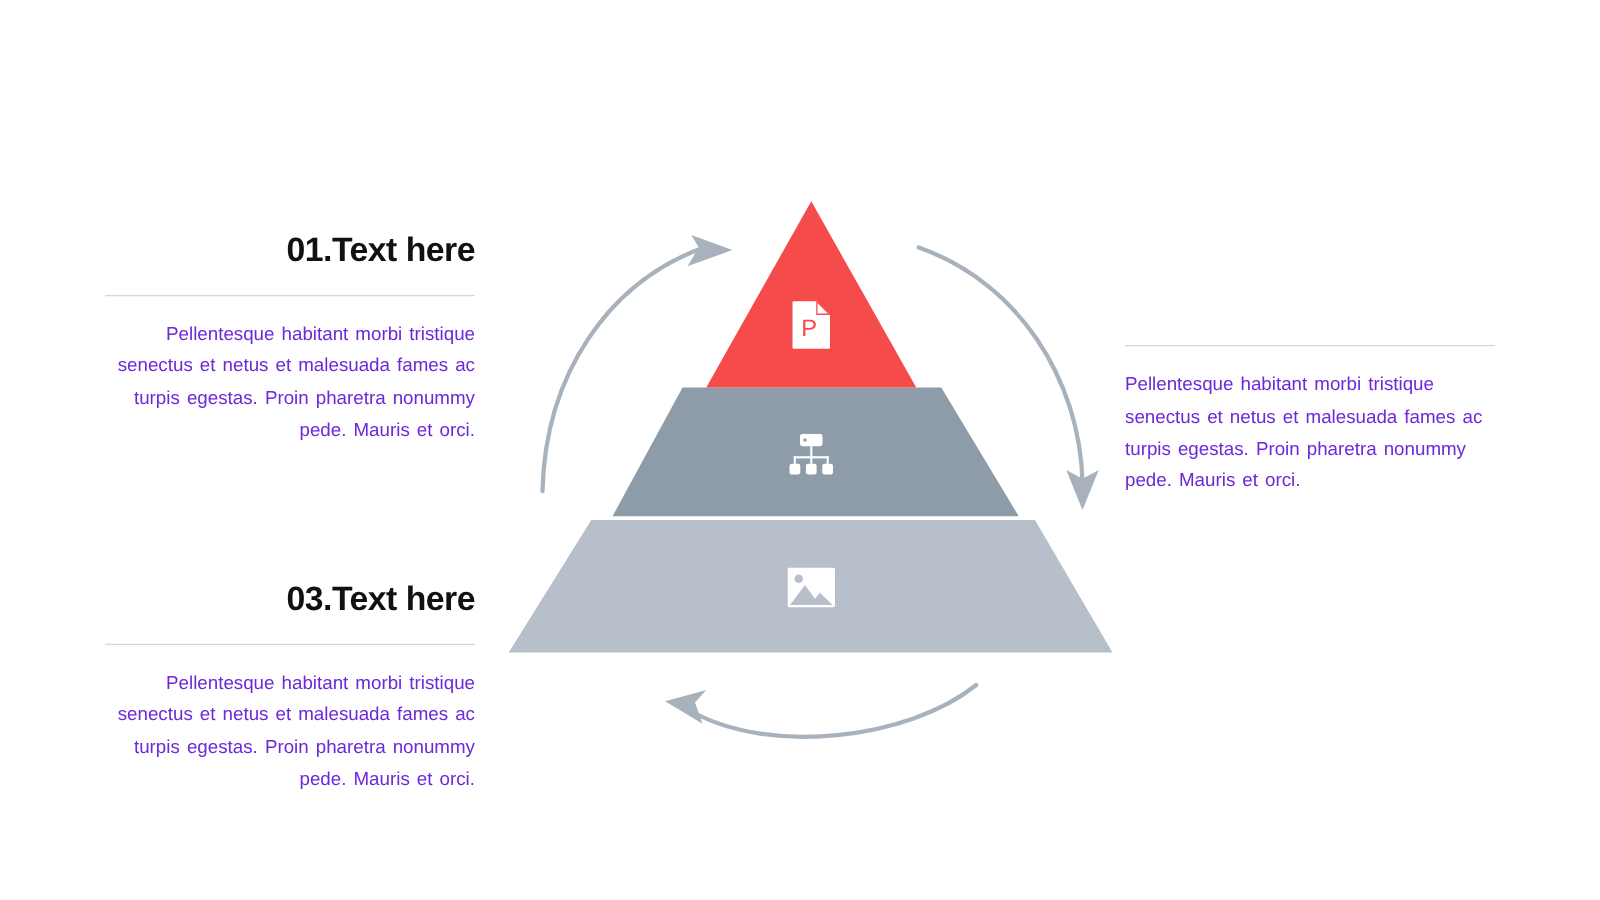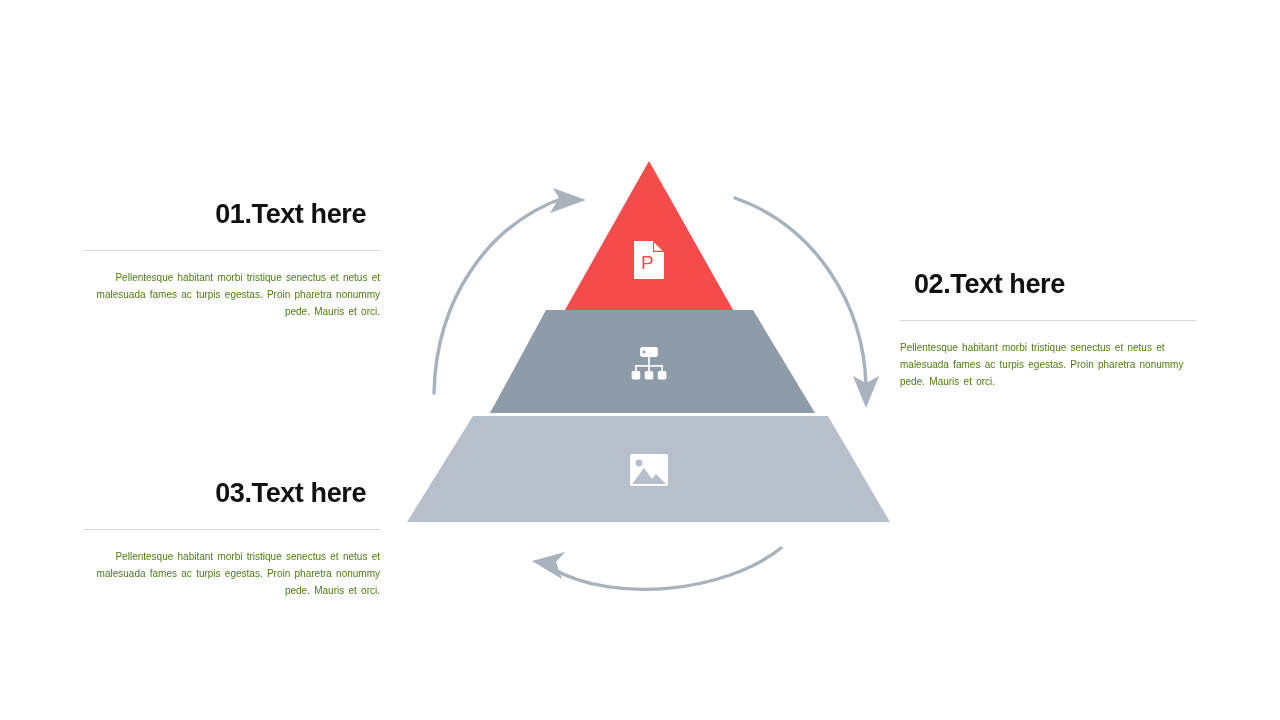--- a/index.html
+++ b/index.html
@@ -26,34 +26,34 @@
   .text-block {
     position: absolute;
     width: 296px;
   }
   .text-block .title {
     font-size: 27px;
     font-weight: bold;
     color: #111111;
     letter-spacing: -0.4px;
     line-height: 1.1;
-    margin: 14px;
+    margin: 0;
     white-space: nowrap;
   }
   .text-block .rule {
     height: 1px;
     background: #d3d6da;
     margin-top: 20px;
     width: 100%;
   }
   .text-block .body {
     margin-top: 18px;
-    font-size: 10px;
+    font-size: 15px;
     line-height: 1.72;
-    color: #4d7c0f;
+    color: #6d28d9;
     word-spacing: 1.5px;
   }
 
   .block-01 { left: 84px;  top: 186px;  text-align: right; }
   .block-02 { left: 900px; top: 256px;  text-align: left;  }
   .block-03 { left: 84px;  top: 465px;  text-align: right; }
 
   
   .pyramid-stage {
     position: absolute;
@@ -145,21 +145,20 @@
     </svg>
   </div>
 
   <div class="text-block block-01">
     <div class="title">01.Text here</div>
     <div class="rule"></div>
     <div class="body">Pellentesque habitant morbi tristique senectus et netus et malesuada fames ac turpis egestas. Proin pharetra nonummy  pede. Mauris et orci.</div>
   </div>
 
   <div class="text-block block-02">
-    <div class="title">02.Text here</div>
     <div class="rule"></div>
     <div class="body">Pellentesque habitant morbi tristique senectus et netus et malesuada fames ac turpis egestas. Proin pharetra nonummy  pede. Mauris et orci.</div>
   </div>
 
   <div class="text-block block-03">
     <div class="title">03.Text here</div>
     <div class="rule"></div>
     <div class="body">Pellentesque habitant morbi tristique senectus et netus et malesuada fames ac turpis egestas. Proin pharetra nonummy  pede. Mauris et orci.</div>
   </div>
 

